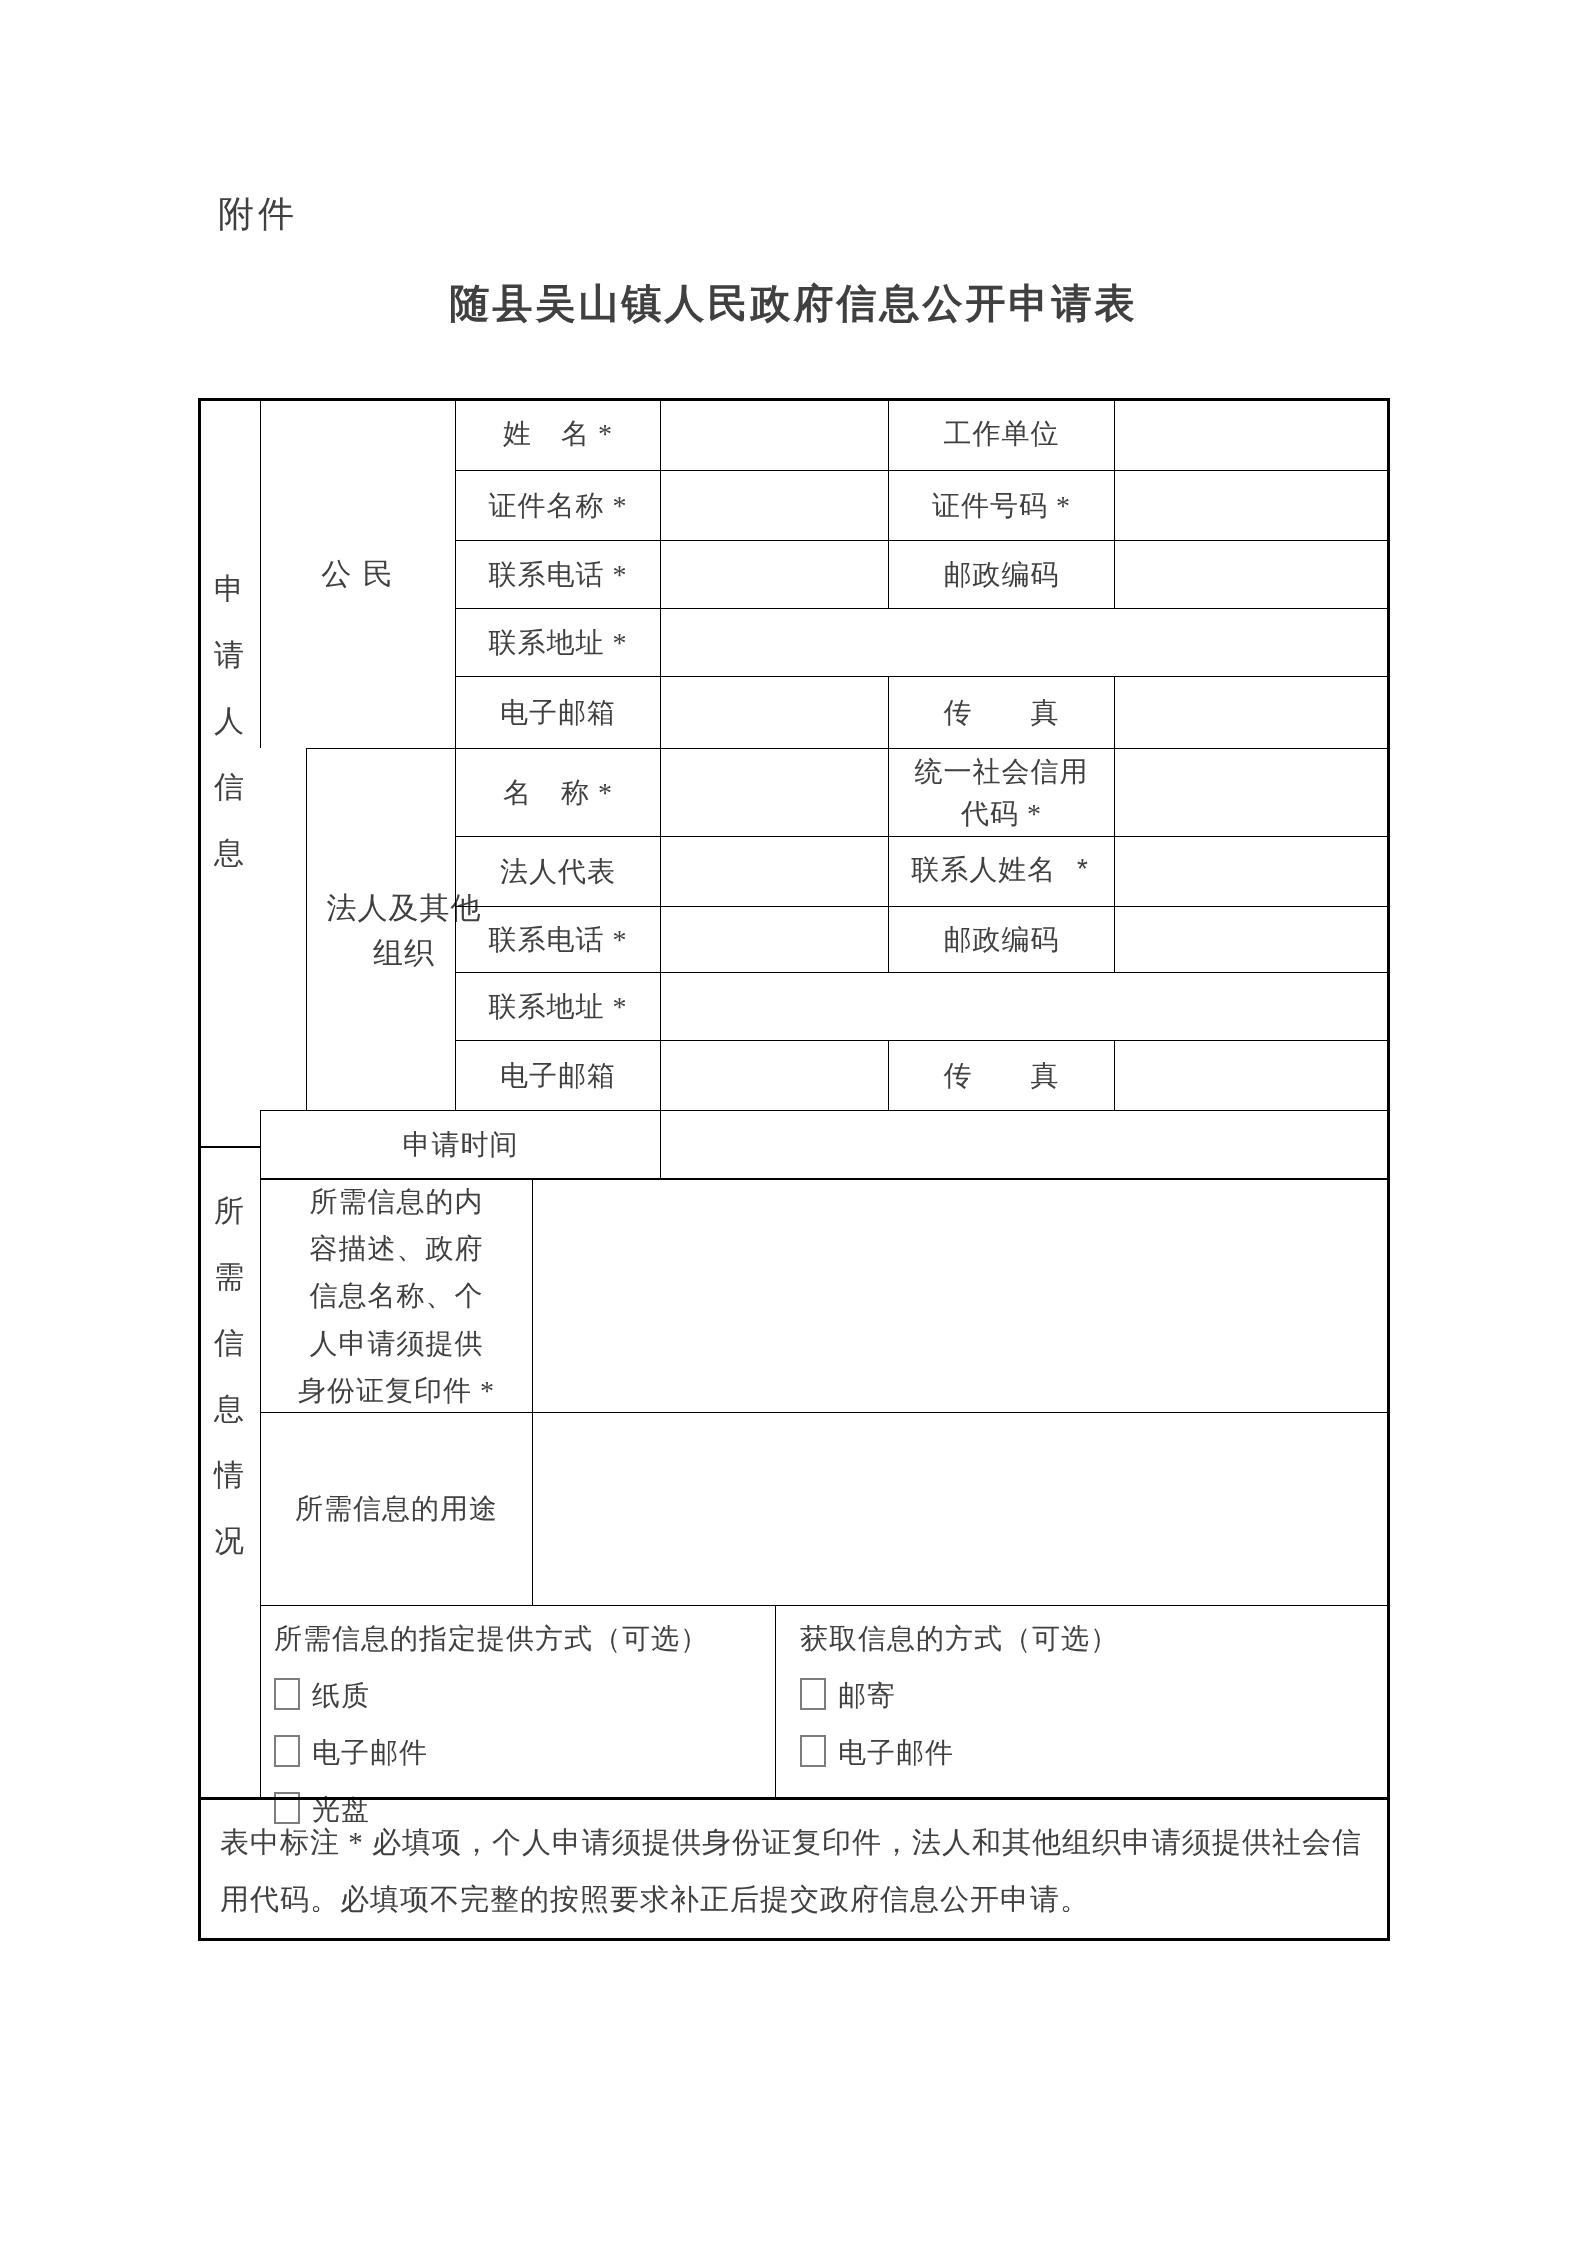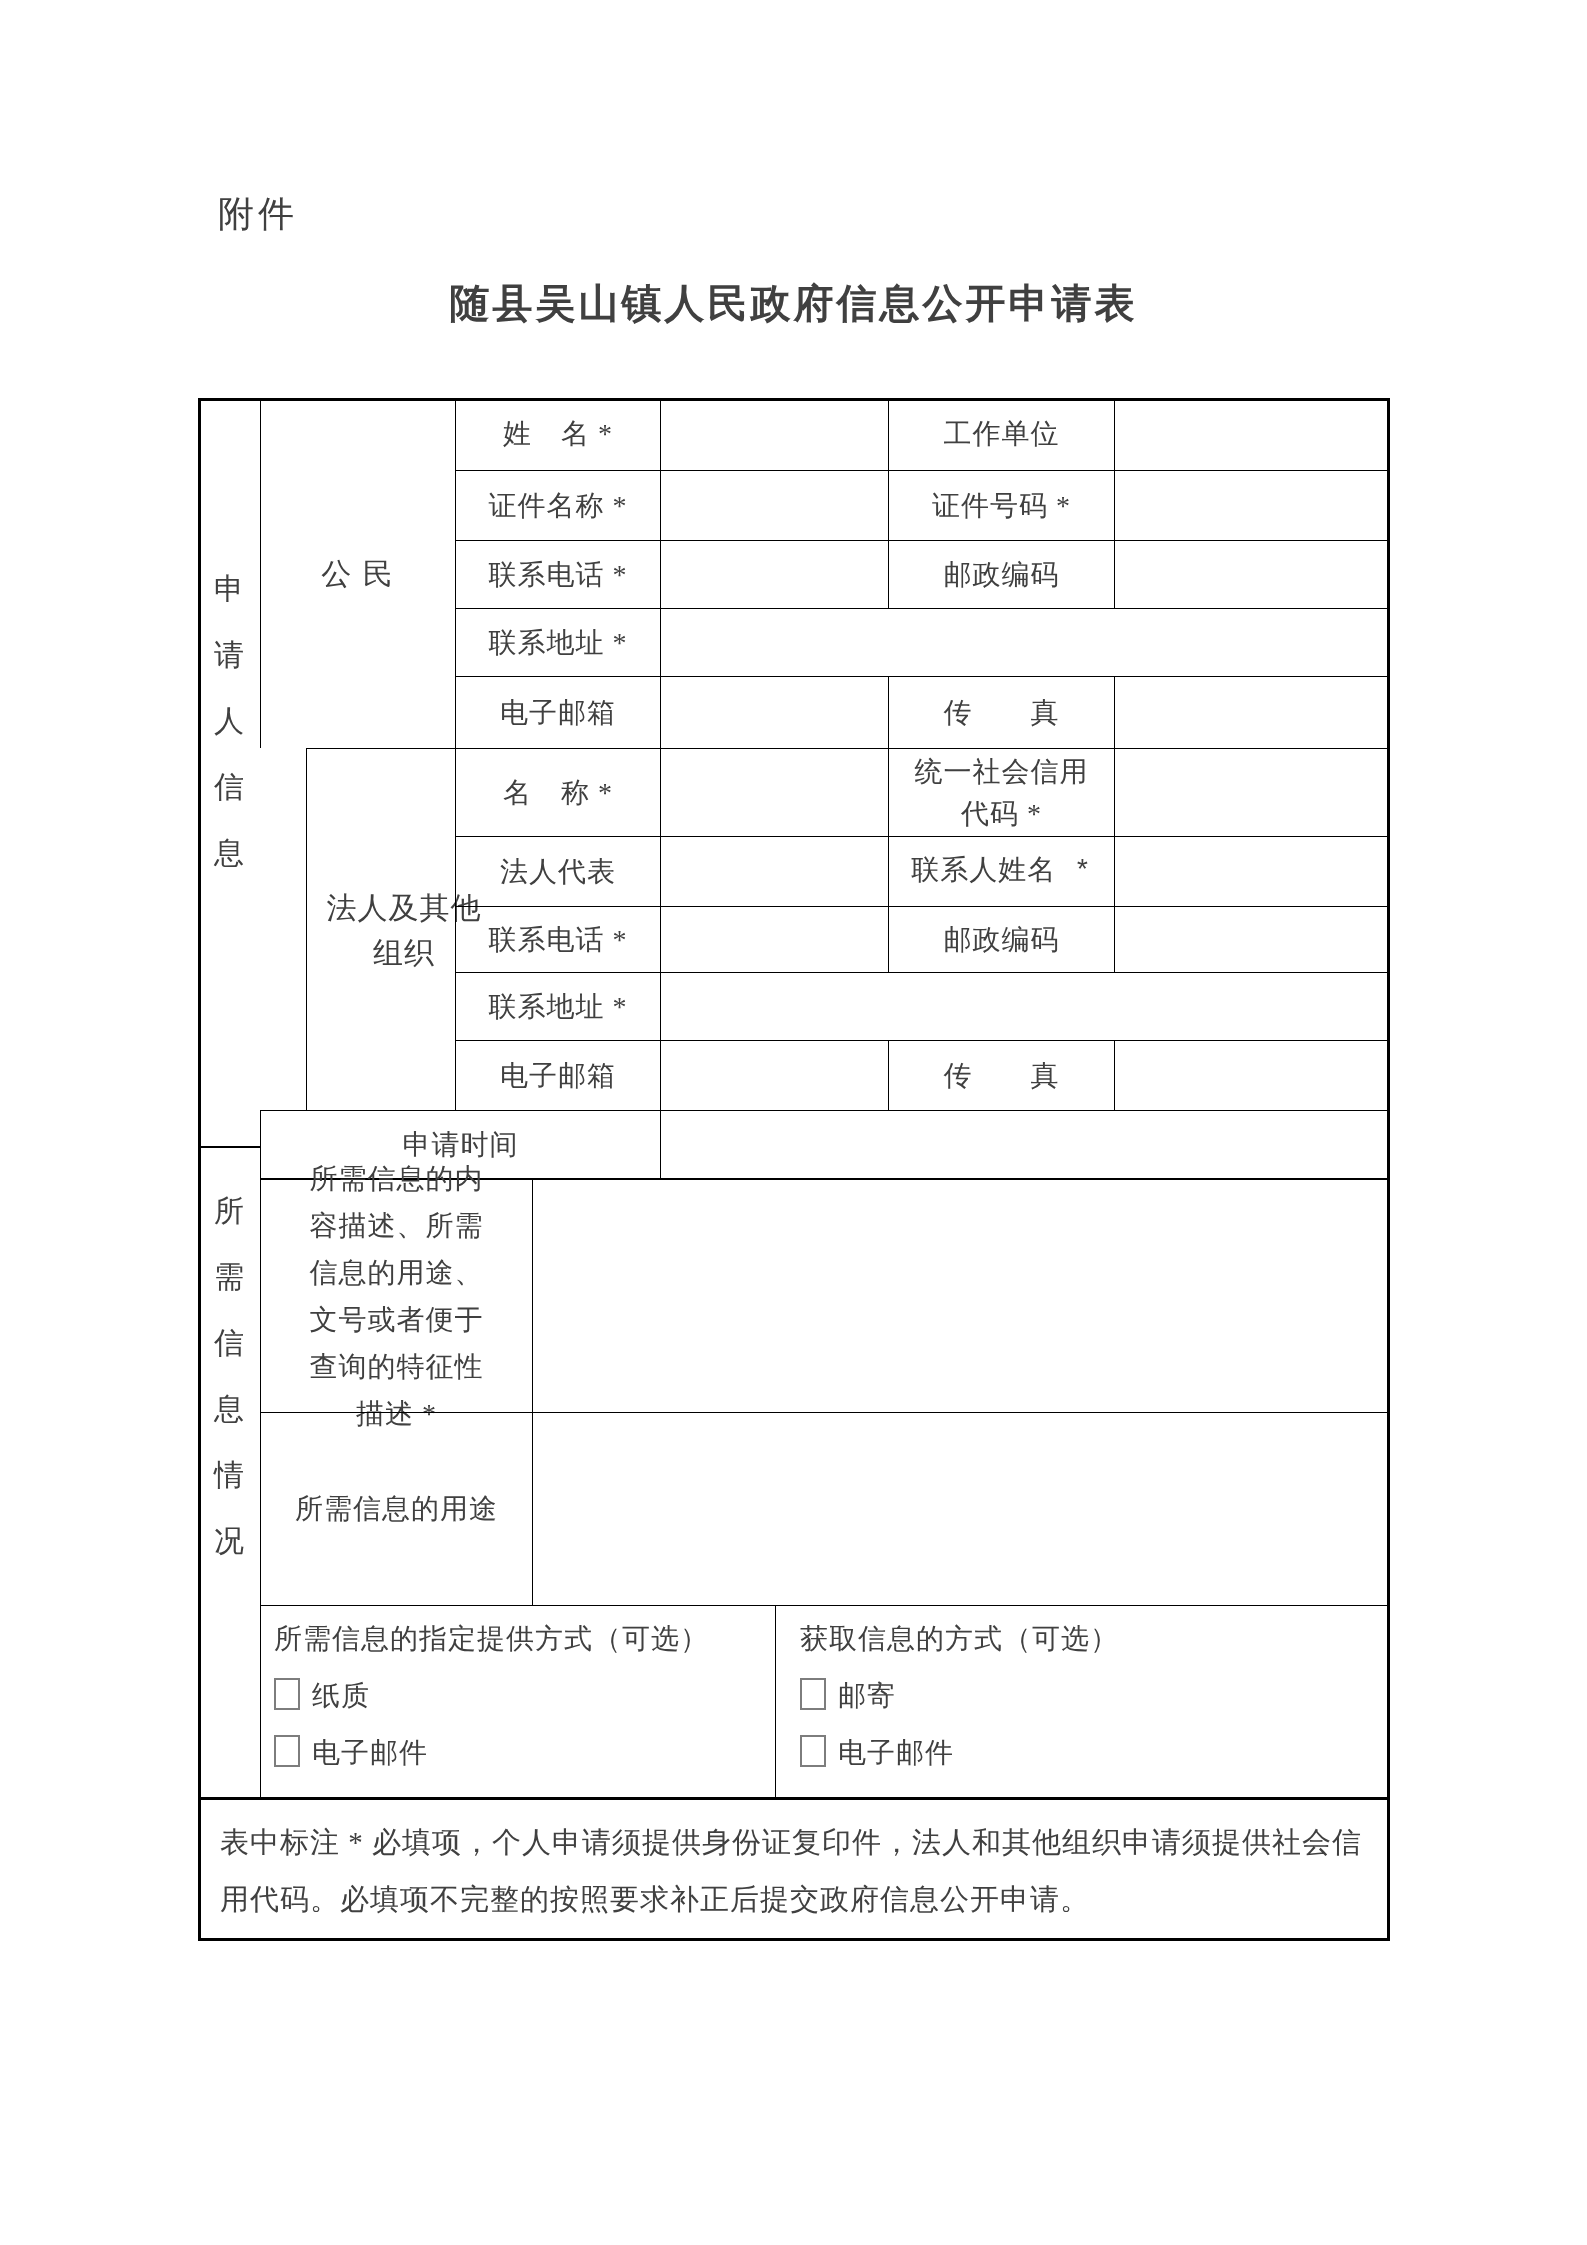--- a/index.html
+++ b/index.html
@@ -133,34 +133,37 @@
     <div class="cell" style="left:690px;top:642px;width:226px;height:70px;">传　　真</div>
     <div class="cell" style="left:916px;top:642px;width:276px;height:70px;"></div>
 
     <div class="cell" style="left:462px;top:712px;width:730px;height:68px;"></div>
 
     <div class="cell vcell pt30 bt2 bl0" style="left:0;top:748px;width:62px;height:602px;text-align:center;">
       <span class="vtext">所需信息情况</span>
     </div>
 
     <div class="cell bt2" style="left:62px;top:780px;width:272px;height:234px;">
-      <span class="wrap-desc">所需信息的内容描述、所需信息的用途、文号或者便于查询的特征性描述 *</span>
+      <span class="wrap-desc">所需信息的内容描述、政府信息名称、个人申请须提供身份证复印件 *</span>
     </div>
     <div class="cell bt2" style="left:334px;top:780px;width:858px;height:234px;"></div>
 
     <div class="cell" style="left:62px;top:1014px;width:272px;height:193px;">所需信息的用途</div>
     <div class="cell" style="left:334px;top:1014px;width:858px;height:193px;"></div>
 
     <div class="cell check-cell" style="left:62px;top:1207px;width:515px;height:192px;padding-left:13px;">
       <div class="check-title">所需信息的指定提供方式（可选）</div>
       <div class="check-option">
         <span class="checkbox"></span><span>纸质</span>
       </div>
       <div class="check-option">
         <span class="checkbox"></span><span>电子邮件</span>
+      </div>
+      <div class="check-option">
+        <span class="checkbox"></span><span>光盘</span>
       </div>
     </div>
 
     <div class="cell check-cell" style="left:577px;top:1207px;width:615px;height:192px;">
       <div class="check-title">获取信息的方式（可选）</div>
       <div class="check-option">
         <span class="checkbox"></span><span>邮寄</span>
       </div>
       <div class="check-option">
         <span class="checkbox"></span><span>电子邮件</span>

